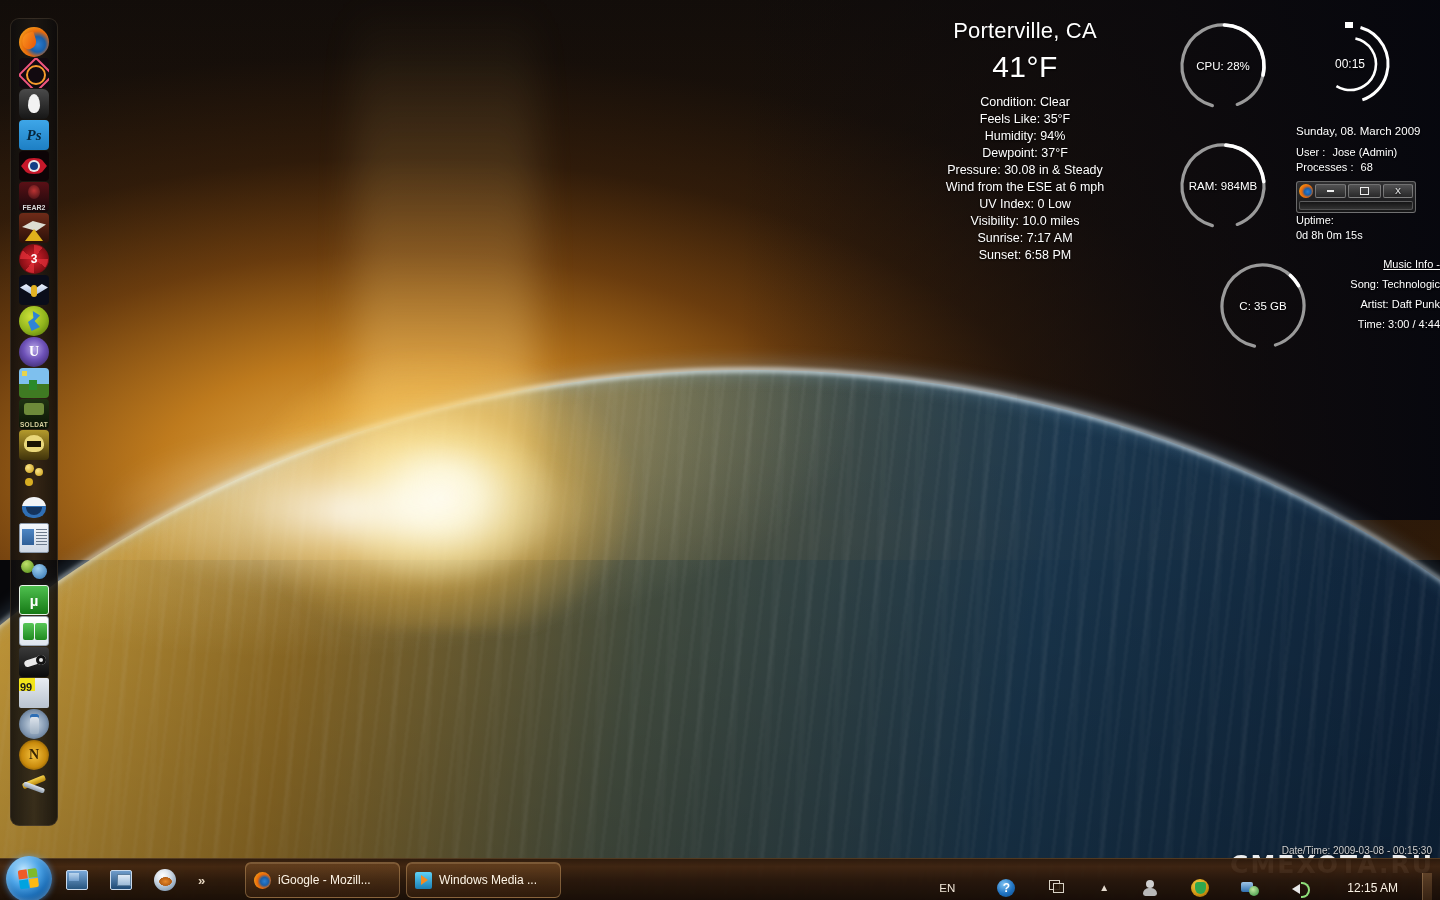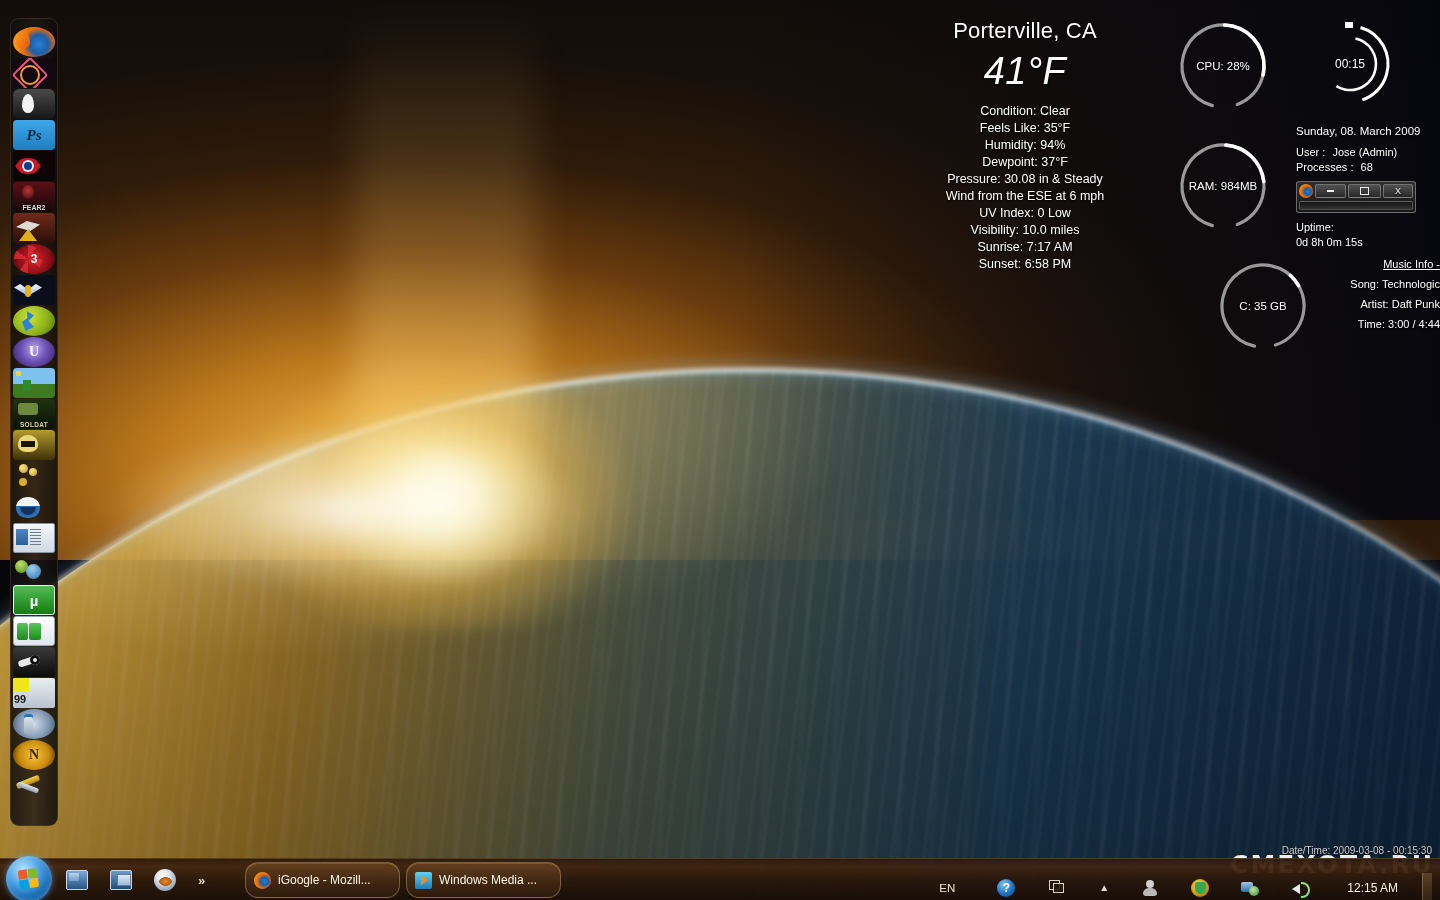--- a/index.html
+++ b/index.html
@@ -120,21 +120,21 @@
     background: linear-gradient(to right,
       rgba(16,14,13,0.88) 0%, rgba(30,26,22,0.80) 50%, rgba(14,12,11,0.88) 100%);
     border-radius: 9px;
     border: 1px solid rgba(120,100,75,0.30);
     display: flex; flex-direction: column;
     align-items: center;
     padding: 8px 0 6px 0;
     gap: 1px;
   }
   .dock-icon {
-    width: 42px; height: 30px;
+    width: 30px; height: 30px;
     flex: 0 0 auto;
     border-radius: 4px;
     display: flex; align-items: center; justify-content: center;
     font-size: 10px; font-weight: bold; color: #fff;
     position: relative; overflow: hidden;
     line-height: 1;
   }
 
   
   .ic-firefox { background: radial-gradient(circle at 62% 58%, #2b7fd4 0%, #1b5fa8 30%, #e8690b 52%, #f49c1a 78%, #d8520a 100%); border-radius: 50%; }
@@ -208,40 +208,40 @@
   .ic-sync { background: linear-gradient(#ffffff,#dfe6ee); border:1px solid #9aa6b4; border-radius:3px;}
   .ic-sync::before{content:"";position:absolute;left:3px;top:6px;width:11px;height:17px;background:linear-gradient(#57c657,#1f8a1f);border-radius:2px;}
   .ic-sync::after{content:"";position:absolute;left:15px;top:6px;width:12px;height:17px;background:linear-gradient(#57c657,#1f8a1f);border-radius:2px;}
   .ic-steam { background: linear-gradient(#3a3a3a,#0b0b0b); border-radius:4px;}
   .ic-steam::before{content:"";position:absolute;left:5px;top:11px;width:20px;height:7px;background:#e8e8e8;border-radius:4px;transform:rotate(-18deg);}
   .ic-steam::after{content:"";position:absolute;left:17px;top:8px;width:10px;height:10px;background:#e8e8e8;border-radius:50%;
      box-shadow: inset 0 0 0 3px #121212;}
   .ic-99 { background: linear-gradient(#e9edf2,#b9c3cf); border-radius:2px; color:#111; font-size:11px;
      font-weight:bold; align-items:flex-start; justify-content:flex-start;}
   .ic-99::before{content:"";position:absolute;left:0;top:0;width:16px;height:13px;background:#f2e41a;}
-  .ic-99 span{position:relative;z-index:2;margin-left:1px;margin-top:16px;color:#1a1a1a;}
+  .ic-99 span{position:relative;z-index:2;margin-left:1px;margin-top:4px;color:#1a1a1a;}
   .ic-phone { background: radial-gradient(circle at 50% 50%,#cfdce8 0%,#7d93ad 60%,#39495c 100%); border-radius:50%;}
   .ic-phone::after{content:"";position:absolute;left:11px;top:5px;width:9px;height:20px;background:linear-gradient(#e8edf3,#9fb0c2);
      border-radius:2px; box-shadow: inset 0 3px 0 #2f6fb5;}
   .ic-nero { background: radial-gradient(circle at 50% 50%,#f7c440 0%,#c98a0c 58%,#3a2603 100%); border-radius:50%;
      color:#3a2603; font-size:14px; font-weight:bold; font-family:"Liberation Serif",serif;}
   .ic-tool { background: transparent; }
   .ic-tool::before{content:"";position:absolute;left:3px;top:8px;width:24px;height:6px;background:linear-gradient(#f5d24a,#b8860b);
      transform: rotate(-22deg); border-radius:2px;}
   .ic-tool::after{content:"";position:absolute;left:4px;top:14px;width:22px;height:5px;background:linear-gradient(#dfe6ee,#8c99a8);
      transform: rotate(20deg); border-radius:2px;}
 
   
   .weather {
     position: absolute; left: 880px; top: 18px; width: 290px;
     text-align: center; color: #fff;
     text-shadow: 0 1px 2px rgba(0,0,0,0.9);
   }
   .weather-city { font-size: 22px; font-weight: normal; letter-spacing: 0.2px; }
-  .weather-temp { font-size: 38px; margin-top: 6px; letter-spacing: 0.5px; font-style: italic; }
+  .weather-temp { font-size: 30px; margin-top: 6px; letter-spacing: 0.5px; }
   .weather-lines { margin-top: 10px; font-size: 12.5px; line-height: 17px; }
 
   
   .gauge {
     position: absolute;
     width: 96px; height: 96px;
   }
   .gauge svg { position: absolute; left: 0; top: 0; }
   .gauge-label {
     position: absolute; left: 0; top: 0; width: 96px; height: 96px;
@@ -292,21 +292,21 @@
     display: flex; align-items: center; justify-content: center;
     color: #f0f0f0; font-size: 9px; line-height: 1;
   }
   .miniwin-min::after { content:""; width:7px; height:2px; background:#eee; }
   .miniwin-max::after { content:""; width:7px; height:6px; border:1.5px solid #eee; }
   .miniwin-track {
     margin-top: 3px; height: 9px; border-radius: 2px;
     background: linear-gradient(to bottom, rgba(20,20,20,0.85), rgba(60,60,60,0.7));
     border: 1px solid rgba(150,150,150,0.45);
   }
-  .sys-uptime { margin-top: 7px; }
+  .sys-uptime { }
   .music {
     position: absolute; left: 1296px; top: 254px; width: 144px;
     color: #fff; font-size: 11px; line-height: 20px;
     text-shadow: 0 1px 2px rgba(0,0,0,0.9);
     text-align: right;
   }
   .music-title { text-decoration: underline; }
 
   .datetime-line {
     position: absolute; right: 8px; top: 845px;
@@ -363,21 +363,21 @@
   .ql-media::after{content:"";position:absolute;left:5px;top:8px;width:13px;height:9px;
      background: radial-gradient(ellipse at 50% 50%,#e98a2b 0%,#b05a12 70%,transparent 71%); border-radius:50%;}
   .ql-chev { color: #e6d6c0; font-size: 13px; font-weight: bold; }
 
   .tasks { position: absolute; left: 245px; top: 3px; display: flex; gap: 6px; }
   .task-btn {
     height: 36px; width: 155px;
     background: linear-gradient(to bottom,
       rgba(120,78,38,0.60) 0%, rgba(90,56,26,0.55) 48%, rgba(58,33,14,0.62) 100%);
     border: 1px solid rgba(205,160,105,0.45);
-    border-radius: 13px;
+    border-radius: 6px;
     display: flex; align-items: center; gap: 7px;
     padding: 0 8px;
     color: #fdf4e6; font-size: 12px;
     box-shadow: inset 0 1px 0 rgba(255,220,170,0.18);
     white-space: nowrap; overflow: hidden;
   }
   .task-ff {
     width: 17px; height: 17px; border-radius: 50%; flex:0 0 auto;
     background: radial-gradient(circle at 62% 55%, #2b7fd4 0%, #1b5fa8 28%, #e8690b 50%, #f49c1a 80%, #c9490a 100%);
   }

